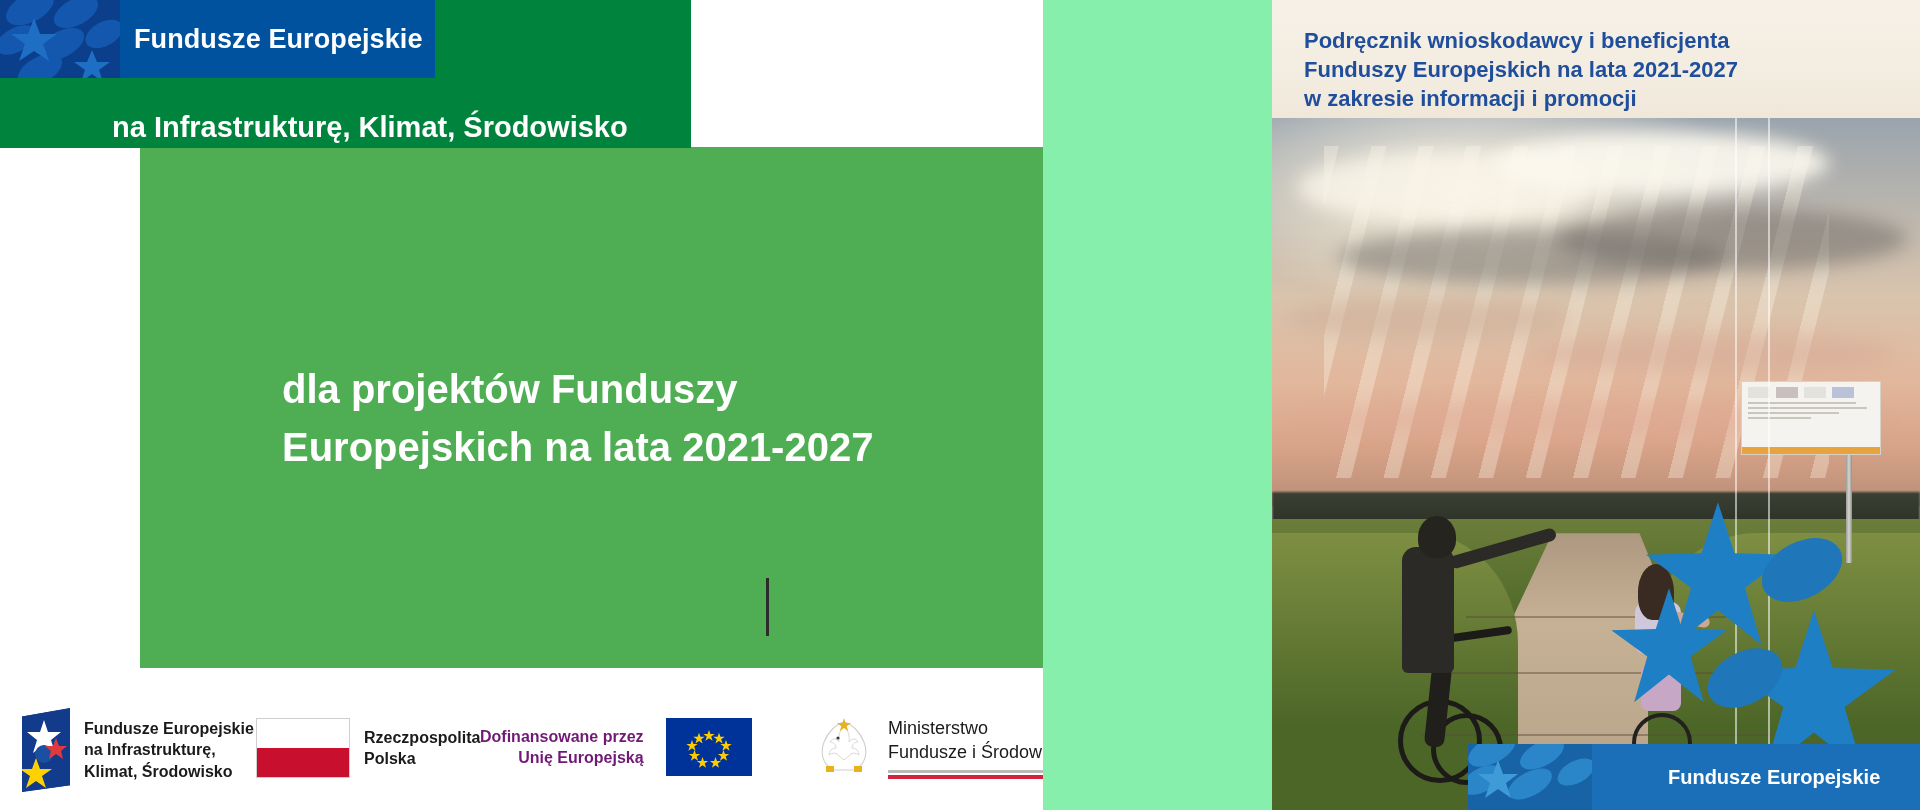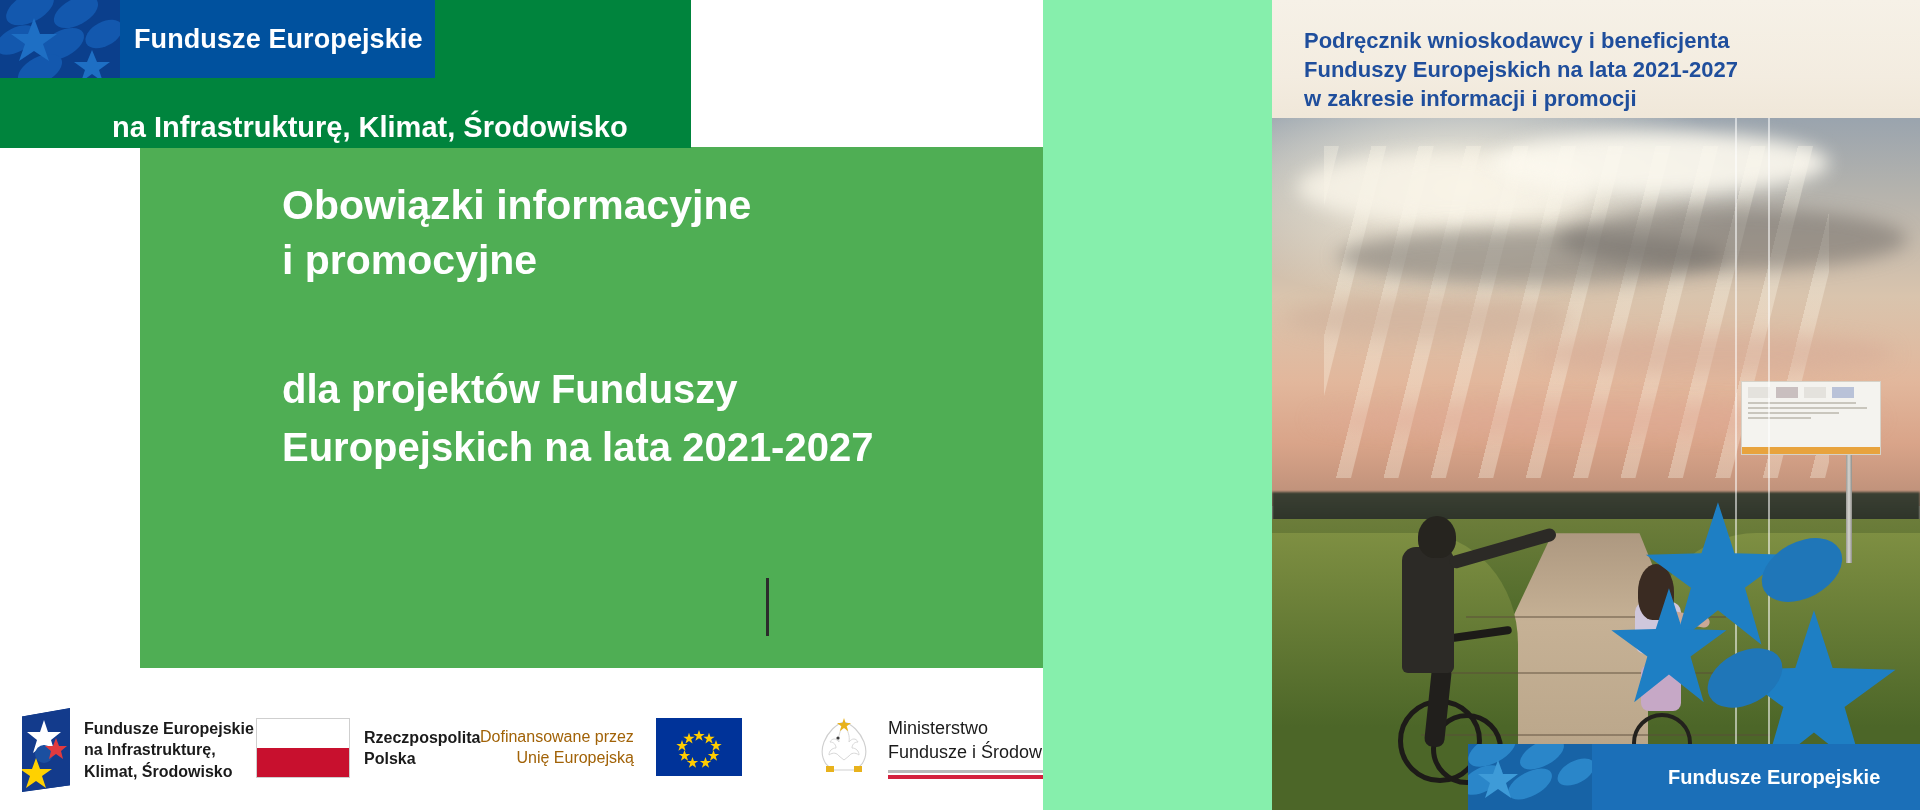--- a/index.html
+++ b/index.html
@@ -74,21 +74,21 @@
 
   
   .pl-logo { left:256px; top:28px; }
   .pl-flag { width:94px; height:60px; margin-right:14px; border:1px solid #cfcfcf; background:#fff; }
   .pl-flag .white { height:50%; background:#ffffff; }
   .pl-flag .red { height:50%; background:#C8102E; }
   .pl-logo-text { font-size:16px; font-weight:bold; color:#1a1a1a; line-height:1.32; white-space:pre-line; }
 
   
   .eu-logo { left:480px; top:28px; }
-  .eu-text { font-size:16px; font-weight:normal; color:#a16207; line-height:1.32; text-align:right; margin-right:22px; white-space:pre-line; }
+  .eu-text { font-size:16px; font-weight:bold; color:#701a75; line-height:1.32; text-align:right; margin-right:22px; white-space:pre-line; }
   .eu-flag { width:86px; height:58px; background:#003399; position:relative; }
 
   
   .divider { position:absolute; left:766px; top:578px; width:3px; height:58px; background:#2b2b2b; }
 
   
   .min-logo { left:812px; top:24px; }
   .eagle {
     width:64px; height:68px; margin-right:12px; position:relative;
   }
@@ -239,22 +239,20 @@
           <ellipse cx="62" cy="44" rx="24" ry="13" fill="#1358AE" transform="rotate(-28 62 44)"></ellipse>
           <ellipse cx="104" cy="34" rx="20" ry="12" fill="#1358AE" transform="rotate(-28 104 34)"></ellipse>
           <ellipse cx="40" cy="70" rx="24" ry="13" fill="#1358AE" transform="rotate(-28 40 70)"></ellipse>
           <polygon points="34,18 40,34 57,34 43,44 49,61 34,51 19,61 25,44 11,34 28,34" fill="#1E6FC4"></polygon>
           <polygon points="92,50 97,62 110,62 99,70 103,82 92,74 81,82 85,70 74,62 87,62" fill="#1E6FC4"></polygon>
         </svg>
       </div>
       <div class="fe-label">Fundusze Europejskie</div>
     </div>
 
-    <div class="slide-title" style="white-space:pre-line">Obowiązki informacyjne
-i promocyjne</div>
 
     <div class="slide-subtitle" style="white-space:pre-line">dla projektów Funduszy
 Europejskich na lata 2021-2027</div>
 
     <div class="footer-strip">
 
       <div class="logo-item fe-logo">
         <div class="fe-flagmark">
           <svg width="48" height="84" viewBox="0 0 48 84">
             <polygon points="0,8 48,0 48,78 0,84" fill="#133B8C"></polygon>

